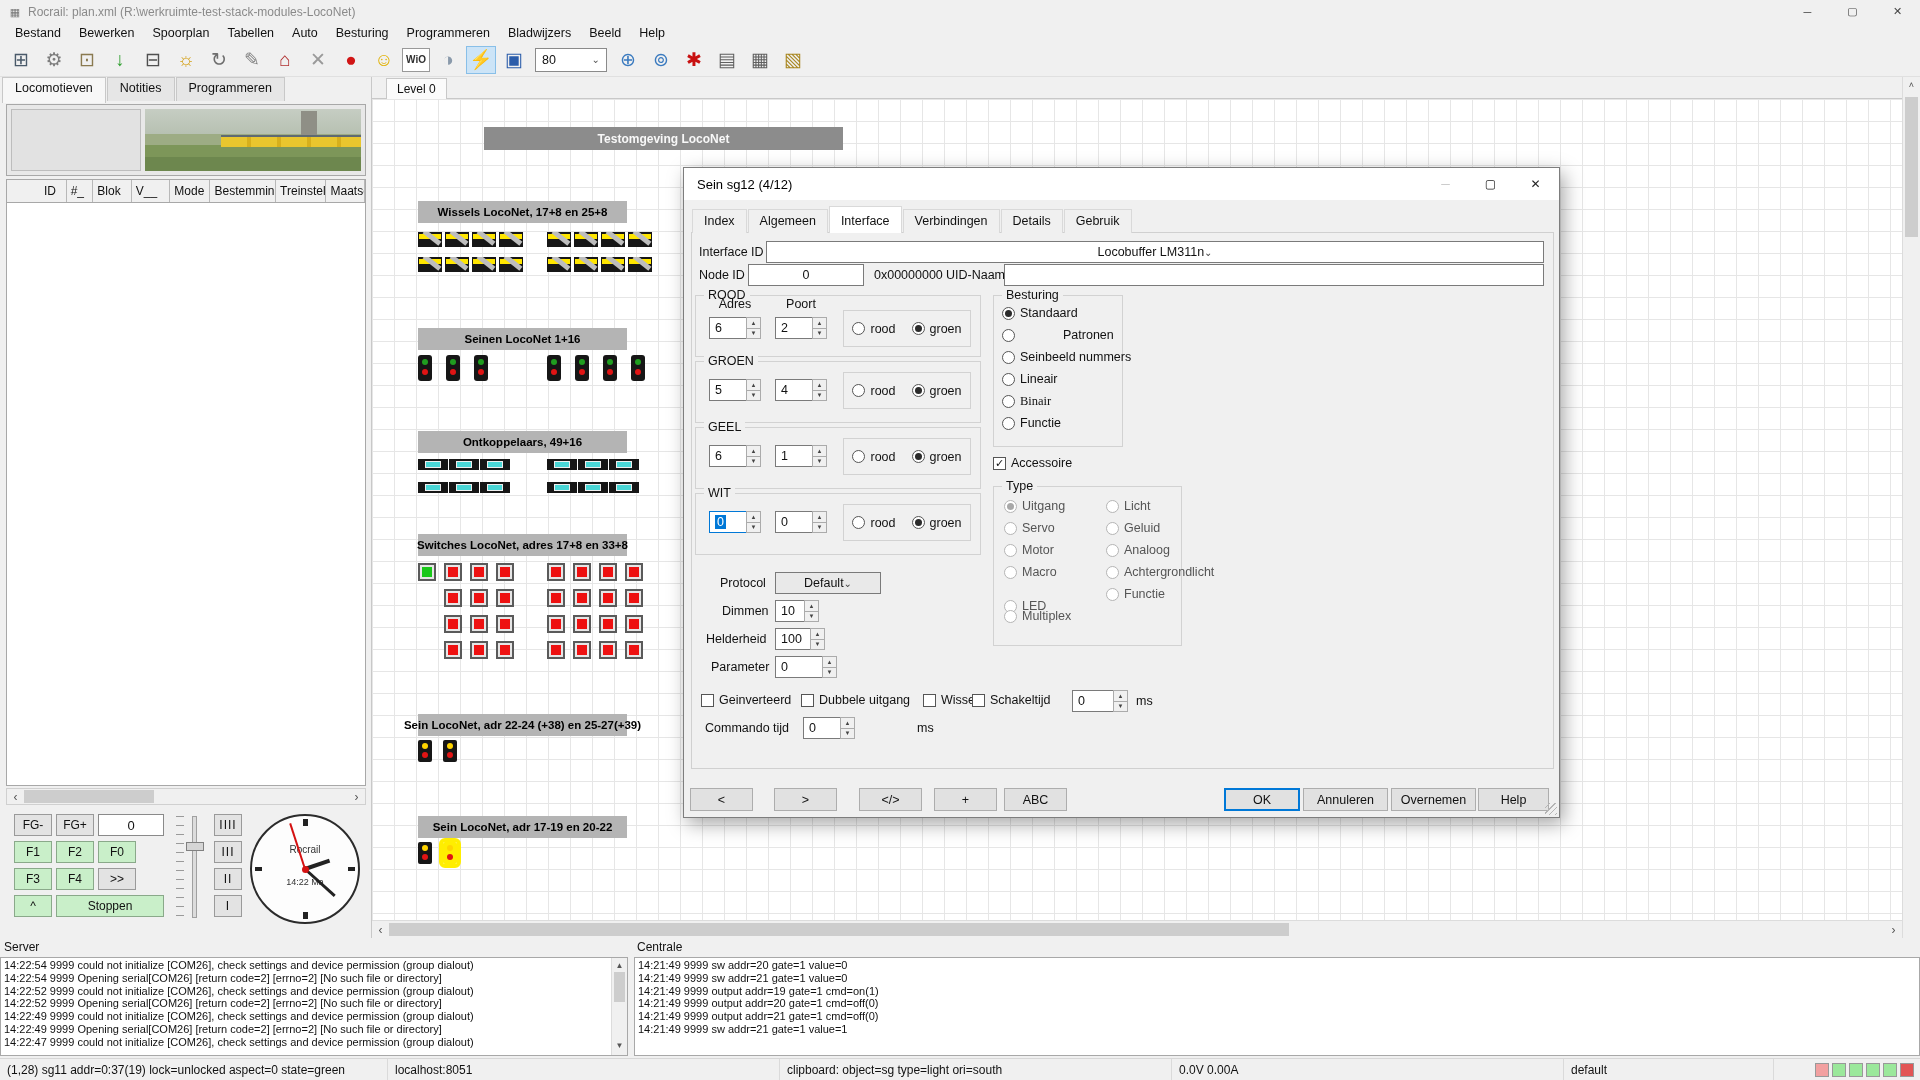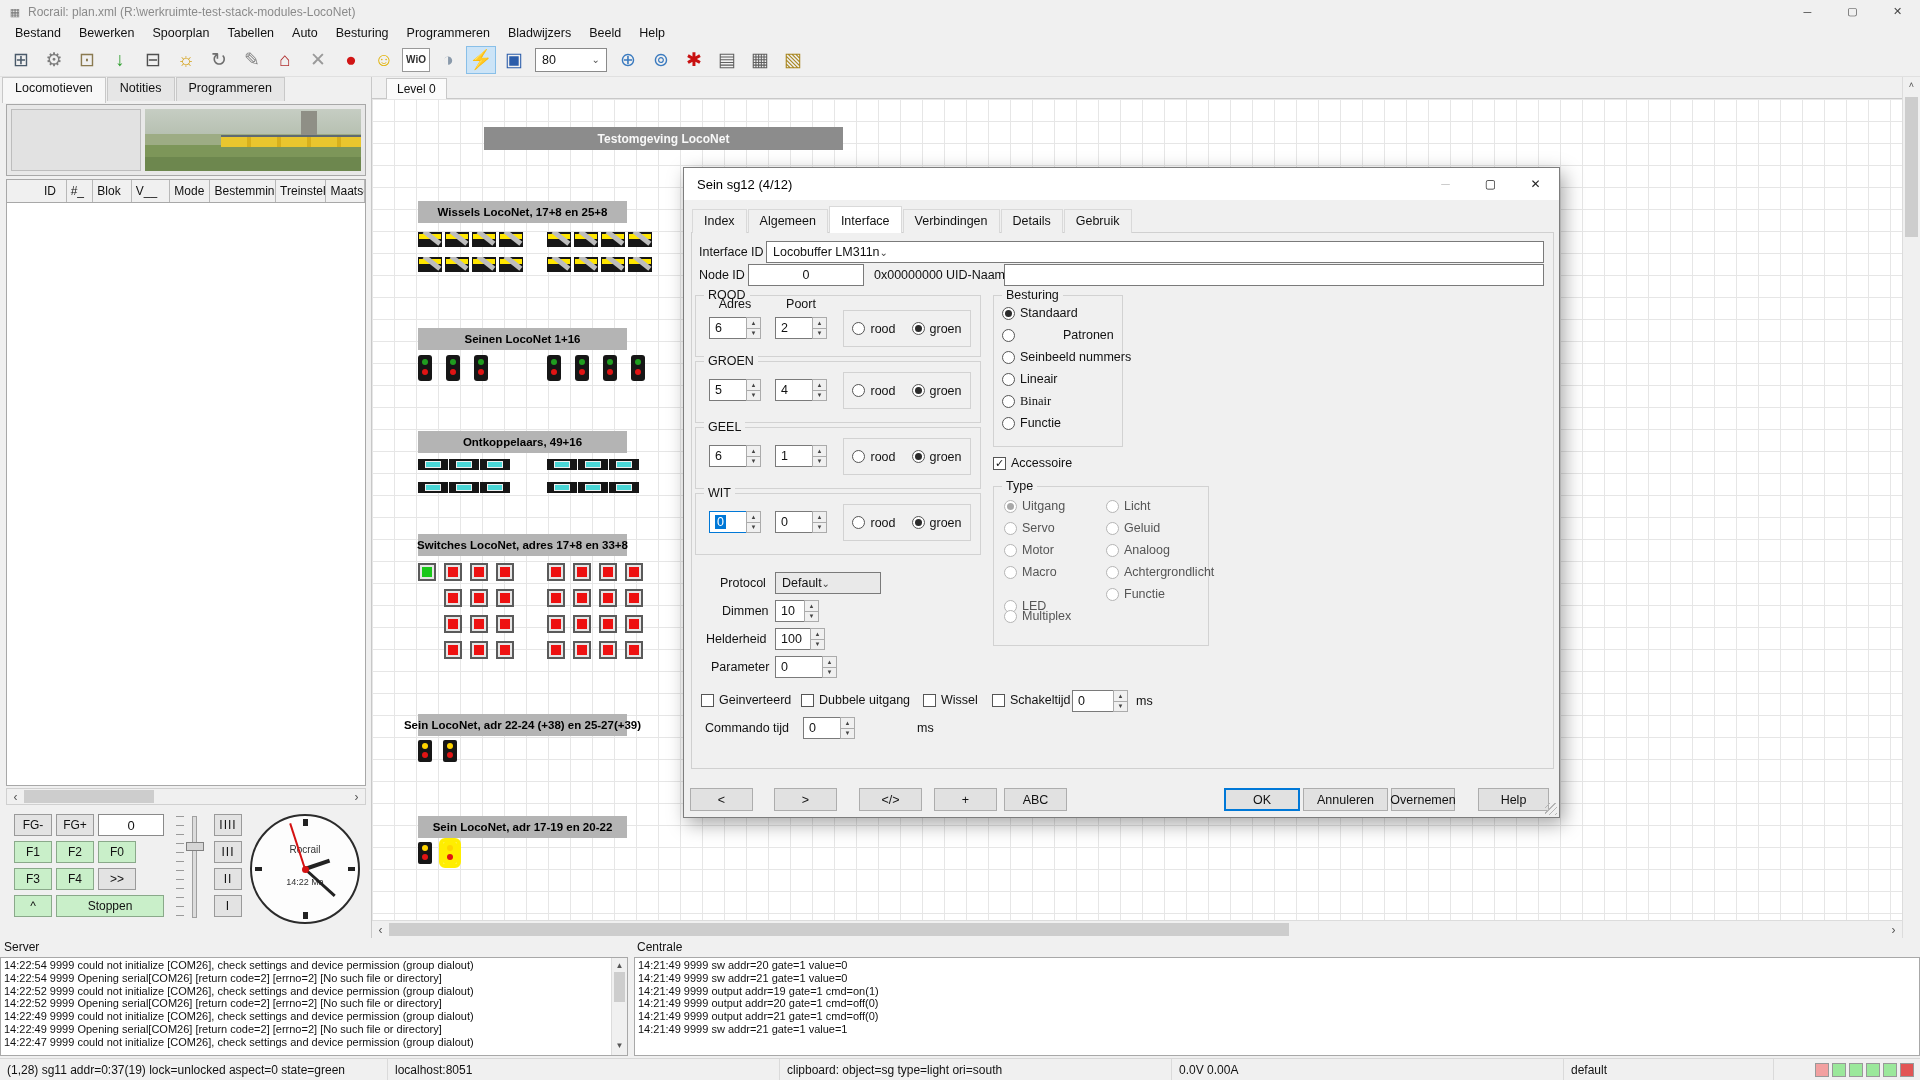--- a/index.html
+++ b/index.html
@@ -93,21 +93,21 @@
   .dlg-controls { position:absolute; right:1px; top:1px; display:flex; }
   .dlg-btn { width:45px; height:30px; display:flex; align-items:center; justify-content:center; font-size:12px; color:#222; }
   .dlg-btn.dim { color:#c4c4c4; }
   .dlg-tabs { position:absolute; left:8px; top:38px; height:27px; display:flex; align-items:flex-end; z-index:3; }
   .dtab { padding:4px 11px 5px 11px; font-size:12.5px; border:1px solid #d9d9d9; border-bottom:none; background:#f0f0f0; margin-right:1px; }
   .dtab.active { background:#ffffff; padding-top:7px; position:relative; }
   .dlg-page { position:absolute; left:7px; top:64px; width:863px; height:537px; border:1px solid #d0d0d0; background:#f0f0f0; }
   .dlg-label { position:absolute; font-size:12.5px; white-space:nowrap; }
   .field { position:absolute; height:22px; background:#fff; border:1px solid #7a7a7a; font-size:12.5px; display:flex; align-items:center; padding:0 6px; }
   .field.center { justify-content:center; }
-  .combo { position:absolute; height:22px; background:#fff; border:1px solid #7a7a7a; font-size:12.5px; display:flex; align-items:center; padding:0 6px; justify-content:flex-start; }
+  .combo { position:absolute; height:22px; background:#fff; border:1px solid #7a7a7a; font-size:12.5px; display:flex; align-items:center; padding:0 6px; justify-content:center; }
   .combo.gray { background:#e9e9e9; }
   .combo .chev { font-size:10px; color:#444; }
   .groupbox { position:absolute; border:1px solid #d2d2d2; }
   .gb-label { position:absolute; left:8px; top:-8px; background:#f0f0f0; padding:0 4px; font-size:12.5px; }
   .col-head { position:absolute; font-size:12.5px; text-align:center; }
   .spinner { position:absolute; height:22px; display:flex; }
   .spin-val { height:22px; background:#fff; border:1px solid #7a7a7a; border-right:none; display:flex; align-items:center; padding:0 5px; font-size:12.5px; flex:1; }
   .spinner.focused .spin-val { border-color:#0078d7; }
   .spinner.focused .spin-val span { background:#0078d7; color:#fff; padding:0 2px; }
   .spin-arrows { width:15px; display:flex; flex-direction:column; border:1px solid #ababab; }
@@ -624,21 +624,21 @@
             <div class="radio"></div>
             <span>Functie</span>
           </div>
         </div>
       </div>
     <div class="check-row" style="left:309px;top:288px">
       <span class="check">✓</span>
       <span>Accessoire</span>
     </div>
     <div id="type-group">
-        <div class="groupbox" style="left: 309px; top: 318px; width: 216px; height: 160px; text-align: right;">
+        <div class="groupbox" style="left: 309px; top: 318px; width: 189px; height: 160px; text-align: right;">
           <div class="gb-label">Type</div>
           <div class="radio-row" style="position: absolute; left: 10px; top: 12px; color: rgb(85, 85, 85);">
             <div class="radio sel dis"></div>
             <span>Uitgang</span>
           </div>
           <div class="radio-row" style="position: absolute; left: 10px; top: 34px; color: rgb(85, 85, 85);">
             <div class="radio dis"></div>
             <span>Servo</span>
           </div>
           <div class="radio-row" style="position: absolute; left: 10px; top: 56px; color: rgb(85, 85, 85);">
@@ -722,21 +722,21 @@
           <span>Geinverteerd</span>
         </div>
         <div class="check-row" style="left: 117px; top: 525px;">
           <div class="check"></div>
           <span>Dubbele uitgang</span>
         </div>
         <div class="check-row" style="left: 239px; top: 525px;">
           <div class="check"></div>
           <span>Wissel</span>
         </div>
-        <div class="check-row" style="left: 308px; top: 525px;">
+        <div class="check-row" style="left: 288px; top: 525px;">
           <div class="check"></div>
           <span>Schakeltijd</span>
         </div>
       </div>
     <div class="spinner" style="left:388px;top:522px;width:56px">
       <div class="spin-val">
           <span>0</span>
         </div>
       <div class="spin-arrows">
           <div class="spin-btn">▲</div>
@@ -758,21 +758,21 @@
     <div class="dlg-label" style="left:233px;top:553px">ms</div>
 
     <div class="dlg-buttons" id="dlg-buttons">
         <div class="btn" style="left: 6px; top: 620px; width: 63px;">&lt;</div>
         <div class="btn" style="left: 90px; top: 620px; width: 63px;">&gt;</div>
         <div class="btn" style="left: 175px; top: 620px; width: 63px;">&lt;/&gt;</div>
         <div class="btn" style="left: 250px; top: 620px; width: 63px;">+</div>
         <div class="btn" style="left: 320px; top: 620px; width: 63px;">ABC</div>
         <div class="btn default" style="left: 540px; top: 620px; width: 76px;">OK</div>
         <div class="btn" style="left: 619px; top: 620px; width: 85px;">Annuleren</div>
-        <div class="btn" style="left: 707px; top: 620px; width: 64px;">Overnemen</div>
+        <div class="btn" style="left: 707px; top: 620px; width: 85px;">Overnemen</div>
         <div class="btn" style="left: 794px; top: 620px; width: 71px;">Help</div>
       </div>
     <div class="resize-grip"></div>
   </div>
 
   <div class="logs">
     <div class="log-title" style="left:4px">Server</div>
     <div class="log-box" style="left:0;width:628px" id="server-log">
       <div class="log-vscroll">
         <div class="a" style="top:2px">▲</div>

